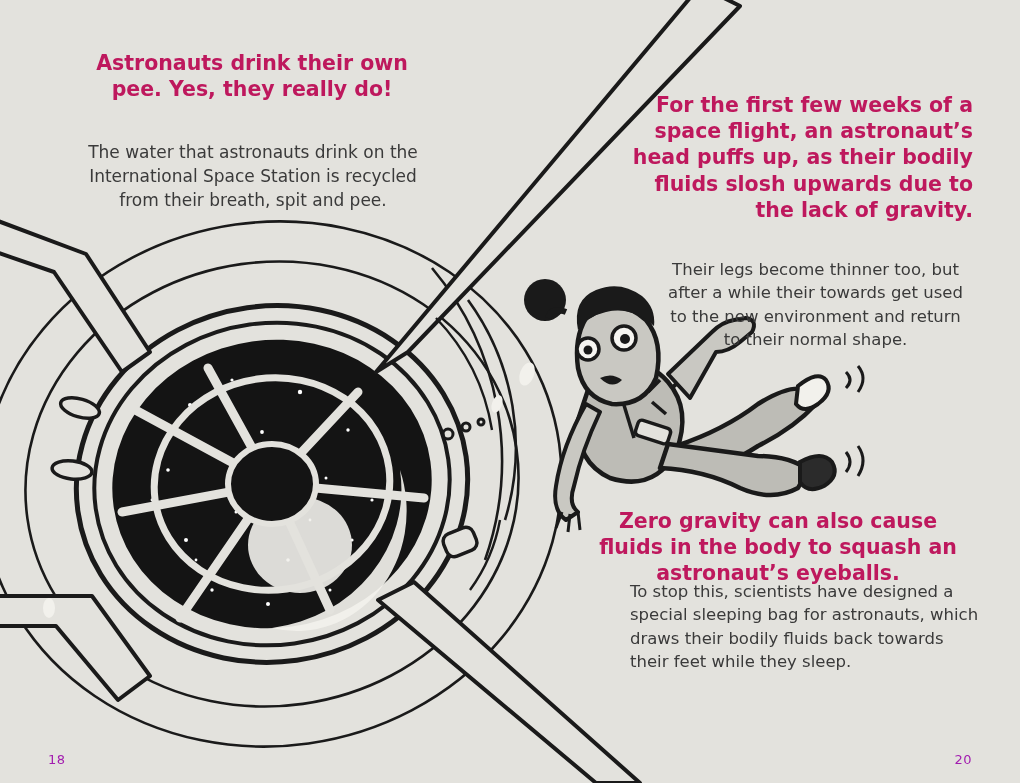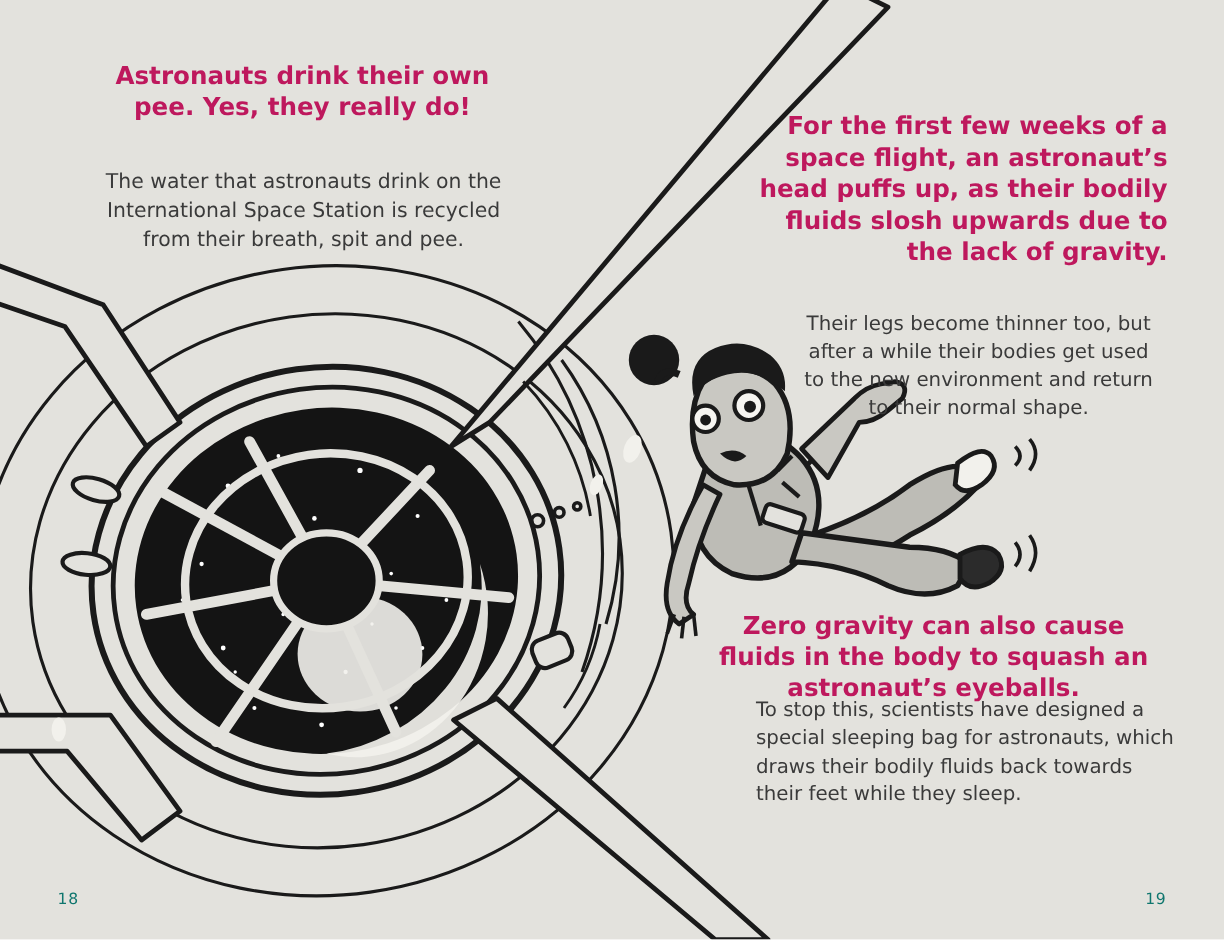--- a/index.html
+++ b/index.html
@@ -77,23 +77,23 @@
   }
   #bd-right-2 {
     left: 630px;
     top: 580px;
     width: 350px;
     font-size: 16.5px;
   }
   
   .folio {
     position: absolute;
-    bottom: 26px;
+    bottom: 16px;
     font-size: 13px;
-    color: #0f766e;
+    color: #a21caf;
     letter-spacing: 0.5px;
   }
   #folio-left  { left: 48px; }
   #folio-right { right: 48px; }
 </style>
 </head>
 <body>
 
 <div id="page">
 
@@ -254,23 +254,23 @@
 
     </g>
   </svg>
 
   <div class="headline" id="hl-left">Astronauts drink their own pee. Yes, they really do!</div>
 
   <div class="body" id="bd-left">The water that astronauts drink on the International Space Station is recycled from their breath, spit and pee.</div>
 
   <div class="headline" id="hl-right-1">For the first few weeks of a space flight, an astronaut’s head puffs up, as their bodily fluids slosh upwards due to the lack of gravity.</div>
 
-  <div class="body" id="bd-right-1">Their legs become thinner too, but after a while their bodies get used to the new environment and return to their normal shape.</div>
+  <div class="body" id="bd-right-1">Their legs become thinner too, but after a while their towards get used to the new environment and return to their normal shape.</div>
 
   <div class="headline" id="hl-right-2">Zero gravity can also cause fluids in the body to squash an astronaut’s eyeballs.</div>
 
   <div class="body" id="bd-right-2">To stop this, scientists have designed a special sleeping bag for astronauts, which draws their bodily fluids back towards their feet while they sleep.</div>
 
   <div class="folio" id="folio-left">18</div>
 
-  <div class="folio" id="folio-right">19</div>
+  <div class="folio" id="folio-right">20</div>
 
 </div>
 
 </body></html>

